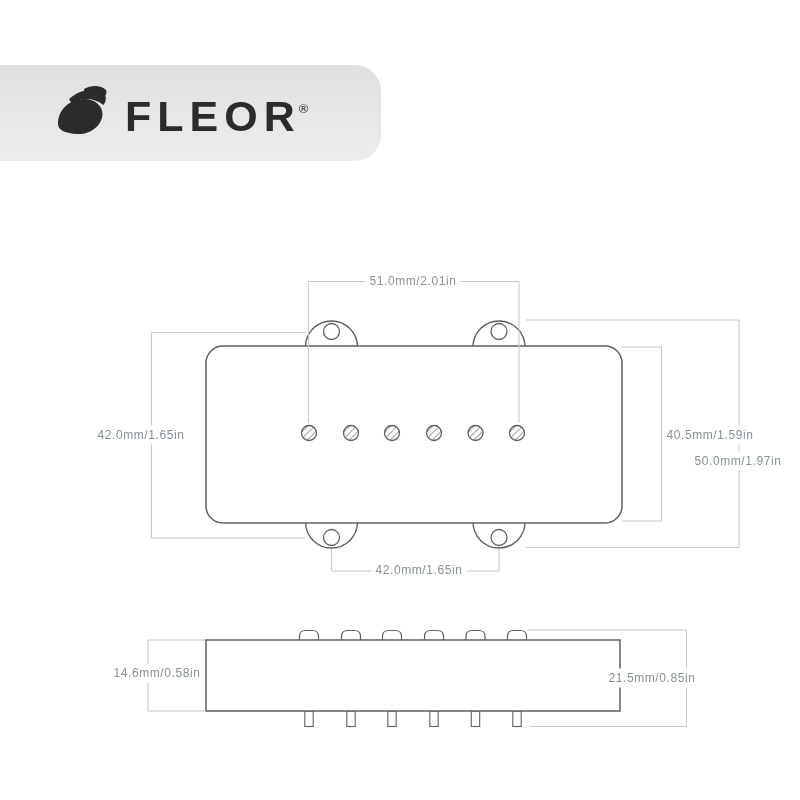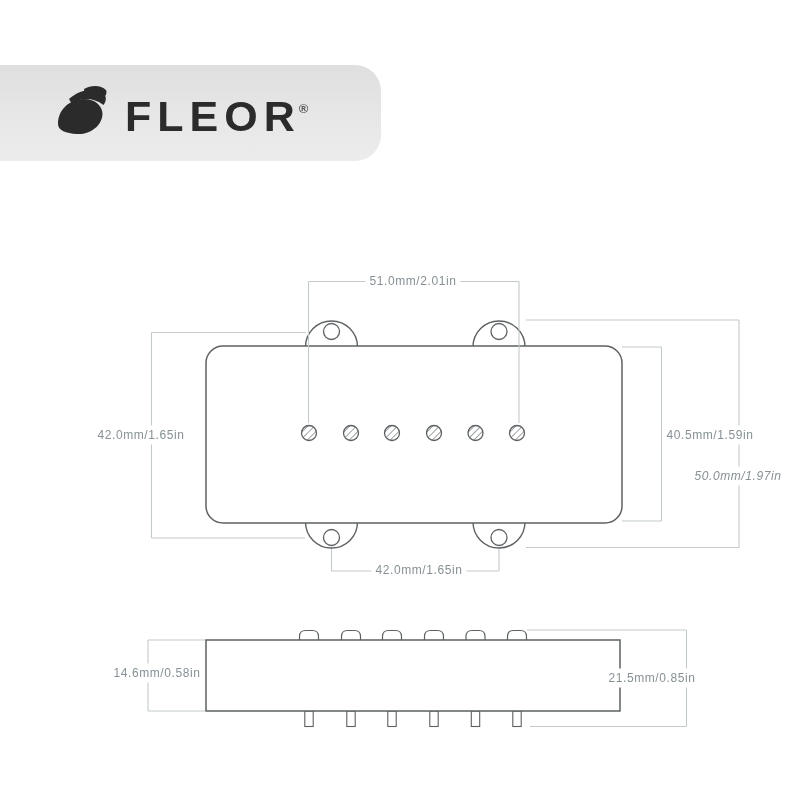--- a/index.html
+++ b/index.html
@@ -17,21 +17,21 @@
         letter-spacing:1.5px;color:#141414;white-space:nowrap;}
   
   svg.diagram{position:absolute;left:0;top:0;}
   .dim-label{position:absolute;transform:translate(-50%,-50%);font-size:12px;
              letter-spacing:0.6px;color:#869094;background:#ffffff;padding:1px 4px;
              white-space:nowrap;line-height:17px;}
   #lbl-51 {left:413px;top:281px;}
   #lbl-42l{left:141px;top:435px;}
   #lbl-42b{left:419px;top:570px;}
   #lbl-405{left:710px;top:435px;}
-  #lbl-50 {left:738px;top:476px;font-style:italic;}
+  #lbl-50 {left:738px;top:461px;}
   #lbl-146{left:141px;top:673px;margin-left:16px;}
   #lbl-215{left:652px;top:678px;}
 </style>
 </head>
 <body>
 
 <div id="canvas">
 
   <div class="banner"></div>
 

